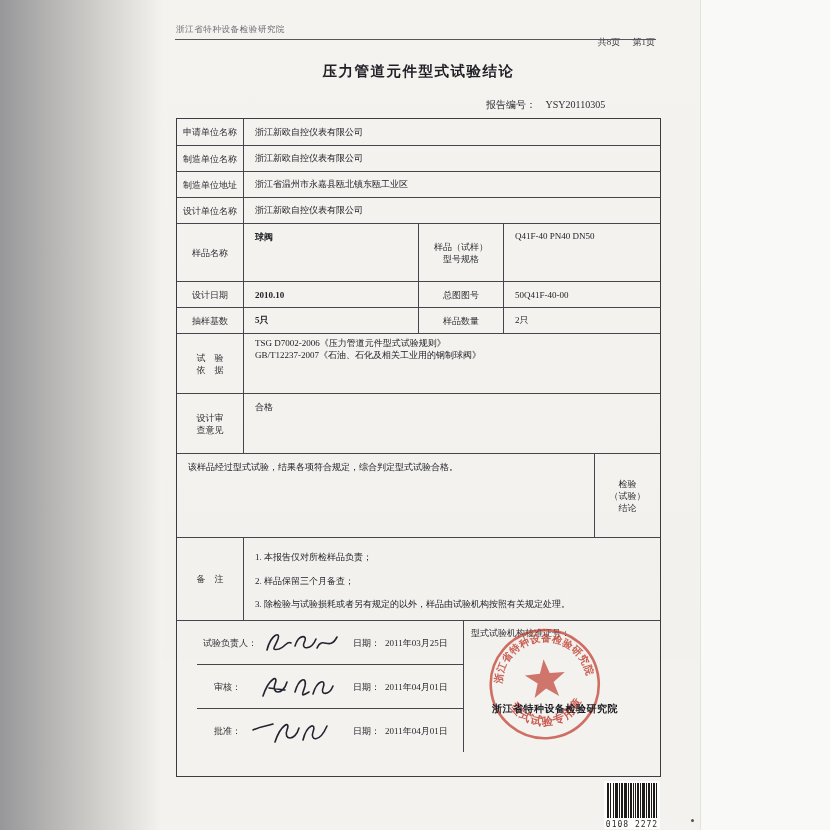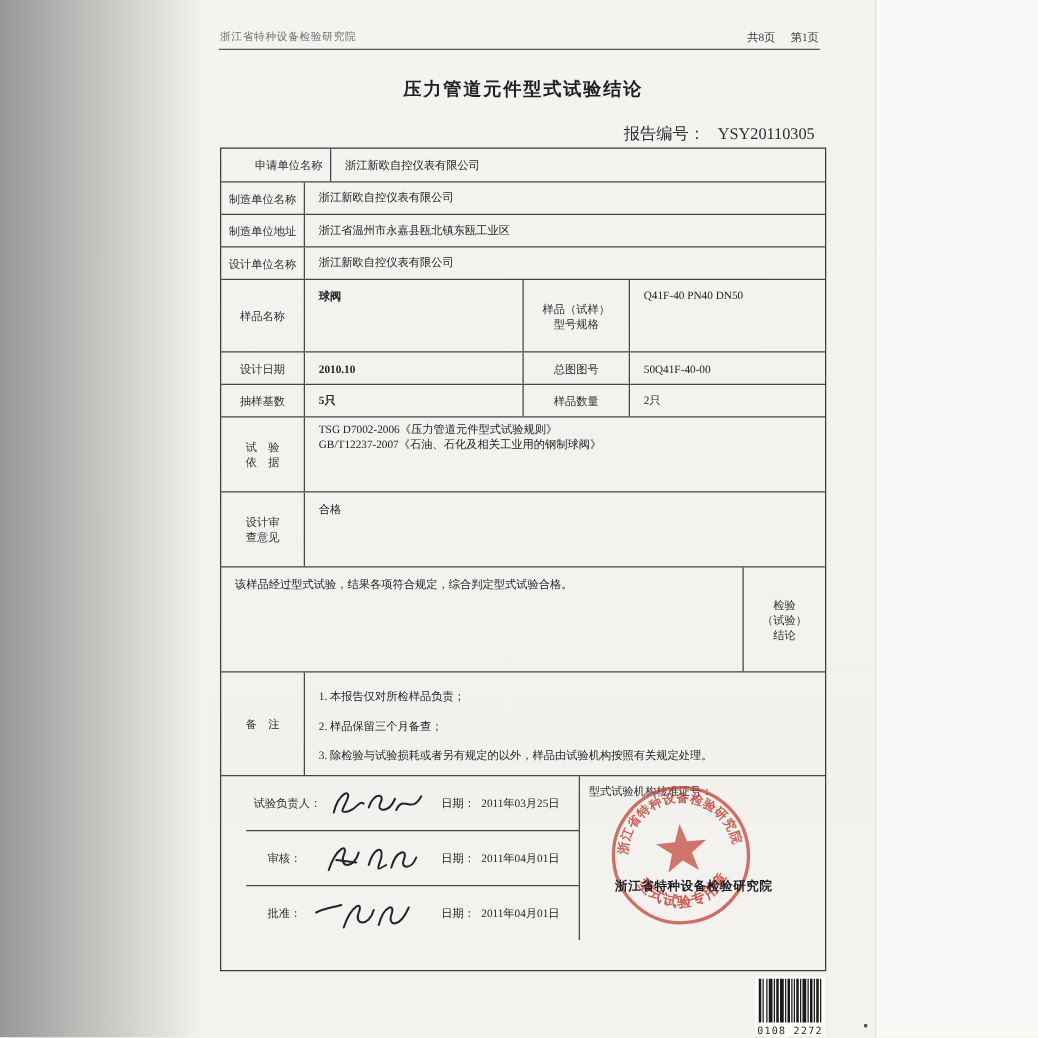--- a/index.html
+++ b/index.html
@@ -17,37 +17,37 @@
   .scan{position:relative;width:830px;height:660px;background:linear-gradient(180deg,#f4f3ef 0%,#f2f1ed 100%);}
   .band-left{
     position:absolute;left:0;top:0;width:163px;height:830px;
     background:linear-gradient(90deg,#97979a 0%,#b9b8b6 35%,#dddcd8 75%,#f4f3ef 100%);
   }
   .band-right{
     position:absolute;left:700px;top:0;width:130px;height:830px;
     background:#f9f9f7;border-left:1px solid #e3e2de;
   }
   .hdr-org{position:absolute;left:176px;top:24px;font-size:8.5px;letter-spacing:.6px;color:#6d6d72;}
-  .hdr-pages{position:absolute;left:0;top:24px;width:655px;text-align:right;font-size:9px;color:#39393f;}
+  .hdr-pages{position:absolute;left:0;top:36px;width:655px;text-align:right;font-size:9px;color:#39393f;}
   .hdr-pages span{margin-left:10px;}
   .hdr-rule{position:absolute;left:175px;top:39px;width:481px;height:1px;background:#55555c;}
   .doc-title{
     position:absolute;left:176px;top:62px;width:485px;text-align:center;
     font-size:14.5px;font-weight:bold;letter-spacing:1.5px;color:#1f1f26;
   }
-  .report-line{position:absolute;left:499px;top:98px;font-size:13px;color:#2c2c31;}
+  .report-line{position:absolute;left:486px;top:98px;font-size:10px;color:#2c2c31;}
   .report-line .num{margin-left:7px;}
 
   .doc-table{
     position:absolute;left:176px;top:118px;width:485px;height:659px;
     border:1.5px solid #3c3c43;box-sizing:border-box;
     font-size:9px;
   }
   .row{display:flex;box-sizing:border-box;border-top:1px solid var(--bc);}
-  .row:first-child{border-top:none;margin-left:21px;}
+  .row:first-child{border-top:none;}
   .h26{height:26px;} .h58{height:58px;} .h60{height:60px;} .h84{height:84px;} .h83{height:83px;}
   .cell{box-sizing:border-box;border-left:1px solid var(--bc);display:flex;overflow:hidden;}
   .cell:first-child{border-left:none;}
   .w66{width:66px;} .w175{width:175px;font-weight:bold;} .w85{width:85px;}
   .wfill{flex:1;}
   .lab{flex-direction:column;align-items:center;justify-content:center;text-align:center;line-height:12px;color:#2e2e34;}
   .val{align-items:center;padding-left:11px;color:#222228;}
   .vtop{align-items:flex-start;padding-top:7px;}
   .vcol{flex-direction:column;align-items:flex-start;justify-content:flex-start;padding-top:4px;line-height:11.5px;}
   .rem{flex-direction:column;align-items:flex-start;justify-content:flex-start;padding-top:8px;line-height:23.5px;}

